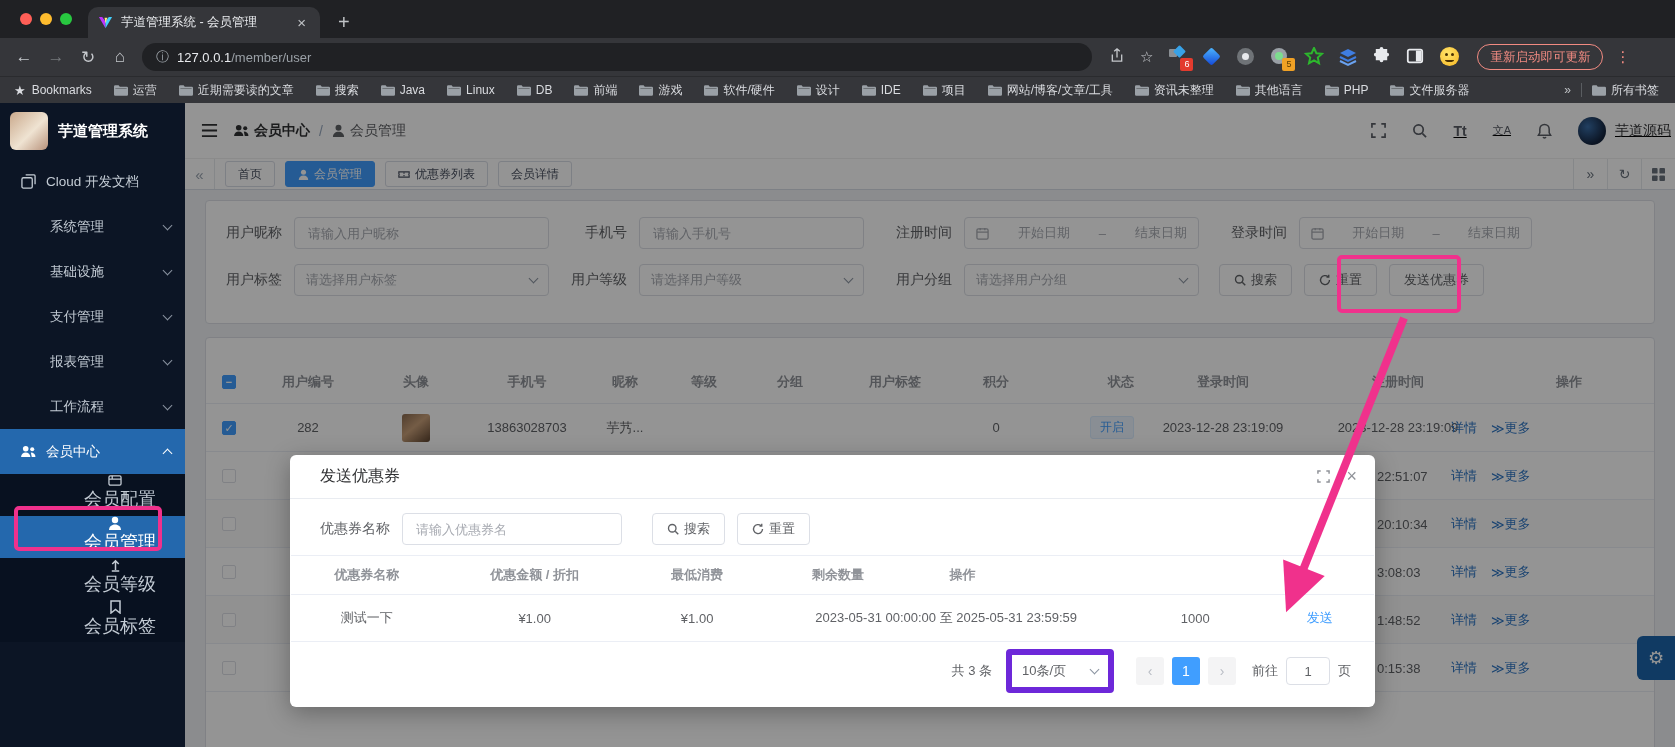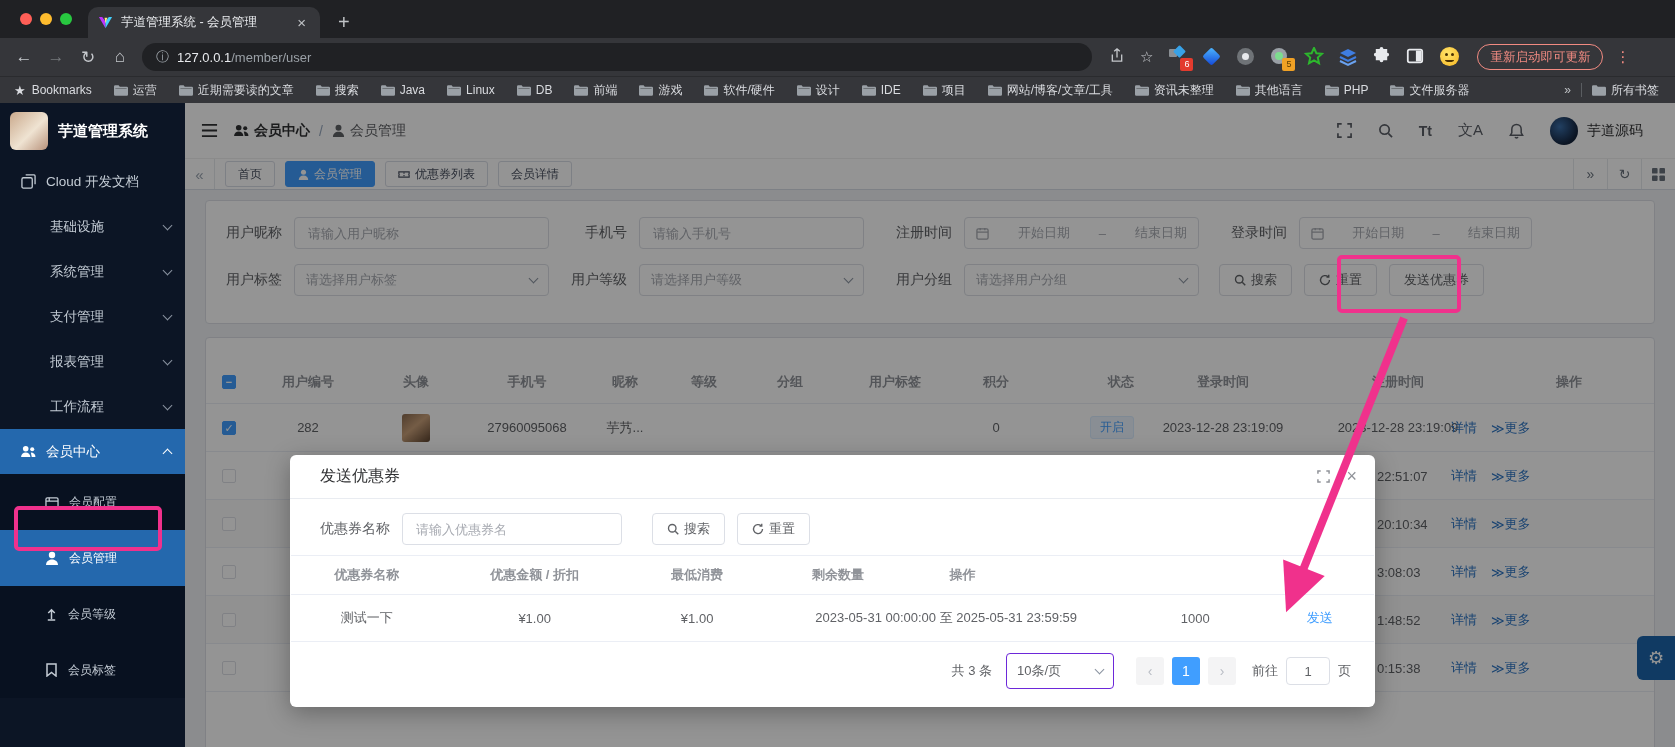--- a/index.html
+++ b/index.html
@@ -37,21 +37,21 @@
   #logo{display:flex;align-items:center;height:56px;padding-left:10px;}
   #logo .img{width:38px;height:38px;border-radius:6px;background:linear-gradient(135deg,#caa98c,#efe3d2 55%,#b8927b);}
   #logo .t{color:#fff;font-size:15px;font-weight:bold;margin-left:10px;white-space:nowrap;}
   .side-item{height:45px;display:flex;align-items:center;color:#c3cbd4;font-size:13.5px;padding:0 14px 0 21px;}
   .side-item .lbl{margin-left:10px;flex:1;}
   .side-item.noicon .lbl{margin-left:29px;}
   .chev{width:7px;height:7px;border-right:1.5px solid #8a93a0;border-bottom:1.5px solid #8a93a0;transform:rotate(45deg);margin-top:-3px;}
   .chev.up{transform:rotate(-135deg);margin-top:3px;}
   .side-item.active{background:#2468ad;color:#fff;}
   #submenu{background:#081120;}
-  .sub-item{height:56px;display:flex;align-items:center;color:#c3cbd4;font-size:12px;padding-left:45px;}
+  .sub-item{height:42px;display:flex;align-items:center;color:#c3cbd4;font-size:18px;padding-left:45px;flex-direction:column;}
   .sub-item .lbl{margin-left:10px;}
   .sub-item.active{background:#2468ad;color:#fff;}
 
   
   #navbar{position:absolute;left:185px;top:0;width:1490px;height:55px;background:#fff;display:flex;align-items:center;}
   #breadcrumb{display:flex;align-items:center;font-size:14px;color:#303133;margin-left:16px;}
   #breadcrumb .sep{color:#97a8be;margin:0 9px;}
   #breadcrumb .crumb{display:flex;align-items:center;font-weight:bold;}
   #breadcrumb .crumb.last{font-weight:normal;color:#606266;}
   #breadcrumb svg{margin-right:5px;}
@@ -111,21 +111,21 @@
   #modal-head{height:44px;display:flex;align-items:center;border-bottom:1px solid #e9ecf1;padding:0 18px 0 30px;}
   #modal-title{font-size:16px;color:#303133;flex:1;}
   .mh-ic{color:#909399;margin-left:16px;font-size:15px;display:flex;align-items:center;}
   #modal-filter{display:flex;align-items:center;height:32px;margin:14px 0 10px 30px;}
   #modal-filter .lbl{font-size:14px;color:#606266;margin-right:12px;}
   .mth{display:flex;align-items:center;height:40px;color:#909399;font-size:13px;font-weight:bold;border-top:1px solid #ebeef5;border-bottom:1px solid #ebeef5;margin:0 1px;}
   .mtr{display:flex;align-items:center;height:47px;color:#606266;font-size:13px;border-bottom:1px solid #ebeef5;margin:0 1px;}
   .m0{width:14%;text-align:center;}.m1{width:17%;text-align:center;}.m2{width:13%;text-align:center;}
   .m3{width:33%;text-align:center;}.m4{width:13%;text-align:center;}.m5{width:10%;text-align:center;}
   #modal-pg{display:flex;align-items:center;justify-content:flex-end;height:28px;margin:15px 24px 0 0;font-size:13px;color:#606266;}
-  .pg-sel{width:108px;height:36px;border:1px solid #6d28d9;border-radius:4px;display:flex;align-items:center;justify-content:space-between;padding:0 10px;margin:0 14px;color:#606266;}
+  .pg-sel{width:108px;height:44px;border:6px solid #6d28d9;border-radius:4px;display:flex;align-items:center;justify-content:space-between;padding:0 10px;margin:0 14px;color:#606266;}
   .pg-btn{width:28px;height:28px;border-radius:3px;background:#f4f4f5;color:#b8bcc4;display:flex;align-items:center;justify-content:center;margin-left:8px;font-size:14px;}
   .pg-btn.cur{background:#409eff;color:#fff;}
   .pg-goto{margin-left:16px;}
   .pg-input{width:44px;height:28px;border:1px solid #dcdfe6;border-radius:4px;margin:0 8px;text-align:center;font-size:13px;color:#606266;outline:none;}
 
   
   .pinkbox{position:absolute;border:4px solid #f0318c;border-radius:5px;z-index:30;pointer-events:none;}
   #arrow-svg{position:absolute;left:0;top:0;width:1675px;height:747px;z-index:31;pointer-events:none;}
 </style>
 </head>
@@ -392,34 +392,34 @@
         </span>
         <span class="sep">/</span>
         <span class="crumb last">
           <svg width="13" height="13" viewBox="0 0 14 14" fill="#606266">
               <circle cx="7" cy="4" r="3.2"></circle>
               <path d="M1 14c0-3.4 2.6-5.6 6-5.6s6 2.2 6 5.6z"></path>
             </svg>
           <span>会员管理</span>
         </span>
       </div>
-      <div style="margin-left:auto;display:flex;align-items:center;margin-right:32px;">
+      <div style="margin-left:auto;display:flex;align-items:center;margin-right:4px;text-decoration:underline;">
         <span class="nbr-ic">
           <svg width="15" height="15" viewBox="0 0 16 16" fill="none" stroke="#5a5e66" stroke-width="1.8">
               <path d="M1 5V1h4M11 1h4v4M15 11v4h-4M5 15H1v-4"></path>
             </svg>
         </span>
         <span class="nbr-ic">
           <svg width="15" height="15" viewBox="0 0 16 16" fill="none" stroke="#5a5e66" stroke-width="1.8">
               <circle cx="7" cy="7" r="5"></circle>
               <path d="M11 11l4 4"></path>
             </svg>
         </span>
         <span class="nbr-ic" style="font-weight:bold;">Tt</span>
-        <span class="nbr-ic" style="font-size:15px;">文A</span>
+        <span class="nbr-ic" style="font-size:11px;">文A</span>
         <span class="nbr-ic">
           <svg width="15" height="16" viewBox="0 0 16 17" fill="none" stroke="#5a5e66" stroke-width="1.6">
               <path d="M8 1.5c3 0 5 2.2 5 5v4l1.5 2.5h-13L3 10.5v-4c0-2.8 2-5 5-5zM6.5 15a1.6 1.6 0 003 0"></path>
             </svg>
         </span>
         <div id="user-avatar"></div>
         <span id="username">芋道源码</span>
       </div>
     </div>
 
@@ -547,21 +547,21 @@
         </div>
         <div>
           <div class="trow">
             <span class="c c0">
                 <span class="cb on">✓</span>
               </span>
             <span class="c c1">282</span>
             <span class="c c2">
                 <span class="row-avatar"></span>
               </span>
-            <span class="c c3">27960095068</span>
+            <span class="c c3">13863028703</span>
             <span class="c c4">芋艿...</span>
             <span class="c c5"></span>
               <span class="c c6"></span>
               <span class="c c7"></span>
             <span class="c c8">0</span>
             <span class="c c9"><span class="tag-open">开启</span></span>
             <span class="c c10">2023-12-28 23:19:09</span>
             <span class="c c11">2023-12-28 23:19:09</span>
             <span class="actions">
               <span class="link">详情</span>
@@ -708,26 +708,26 @@
       <div class="side-item">
         <svg width="15" height="15" viewBox="0 0 16 16" fill="none" stroke="#c3cbd4" stroke-width="1.4">
             <rect x="1" y="4" width="11" height="11" rx="1.5"></rect>
             <path d="M5 1h9a1 1 0 011 1v9"></path>
           </svg>
         <span class="lbl">Cloud 开发文档</span>
       </div>
       <div>
 
           <div class="side-item noicon">
+            <span class="lbl">系统管理</span>
+            <span class="chev"></span>
+          </div>
+
+          <div class="side-item noicon">
             <span class="lbl">基础设施</span>
-            <span class="chev"></span>
-          </div>
-
-          <div class="side-item noicon">
-            <span class="lbl">系统管理</span>
             <span class="chev"></span>
           </div>
 
           <div class="side-item noicon">
             <span class="lbl">支付管理</span>
             <span class="chev"></span>
           </div>
 
           <div class="side-item noicon">
             <span class="lbl">报表管理</span>

